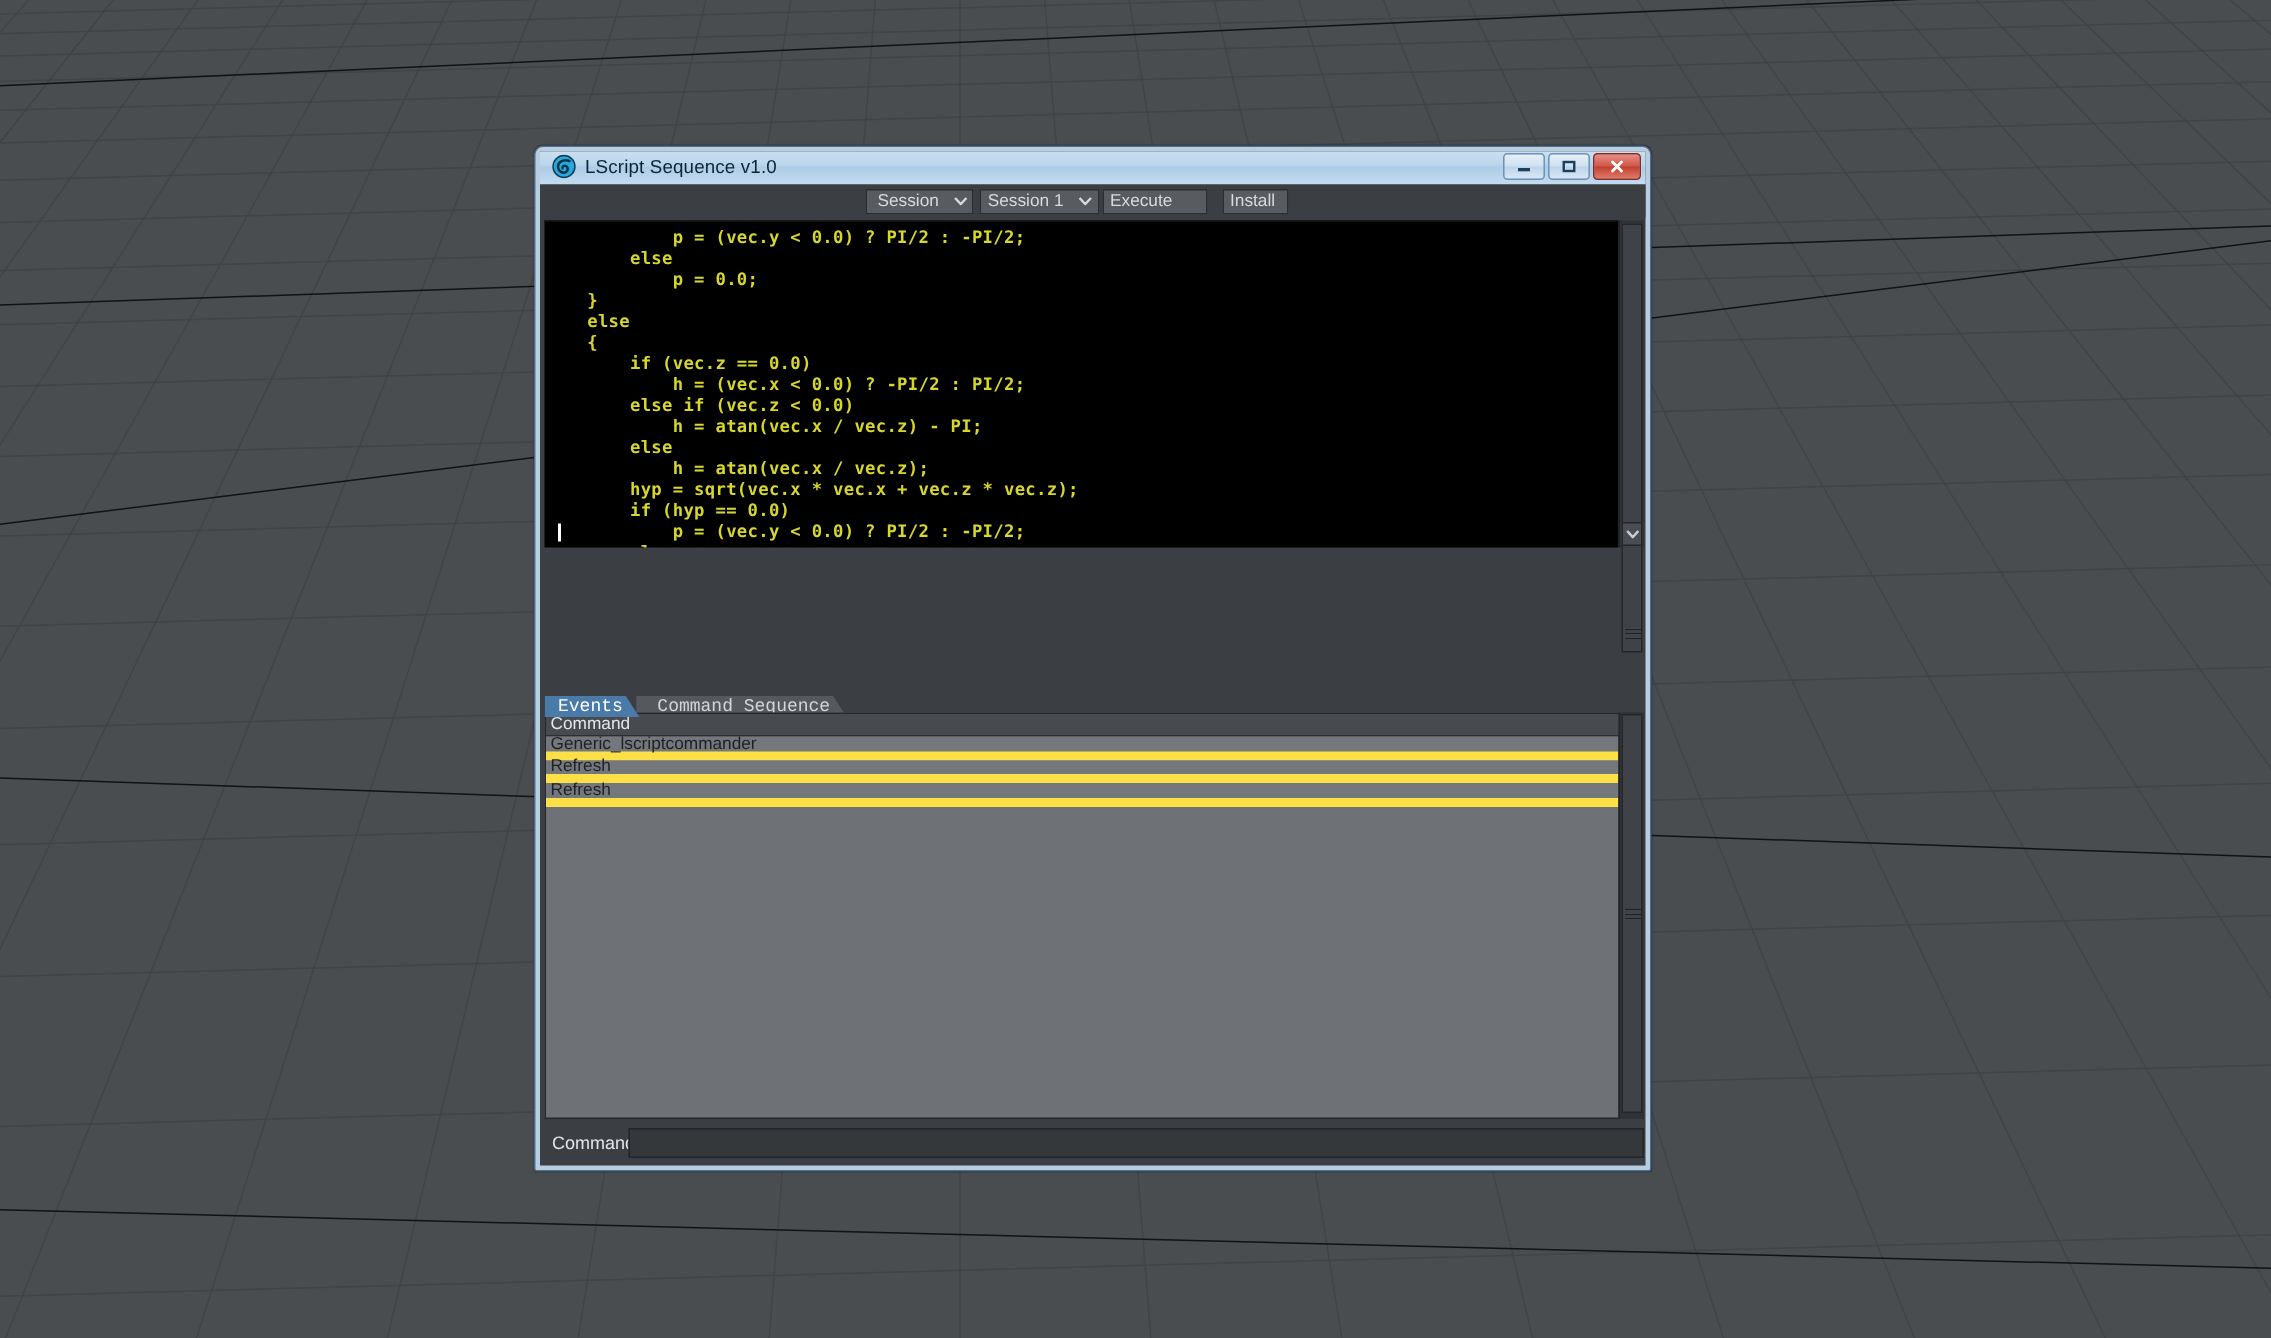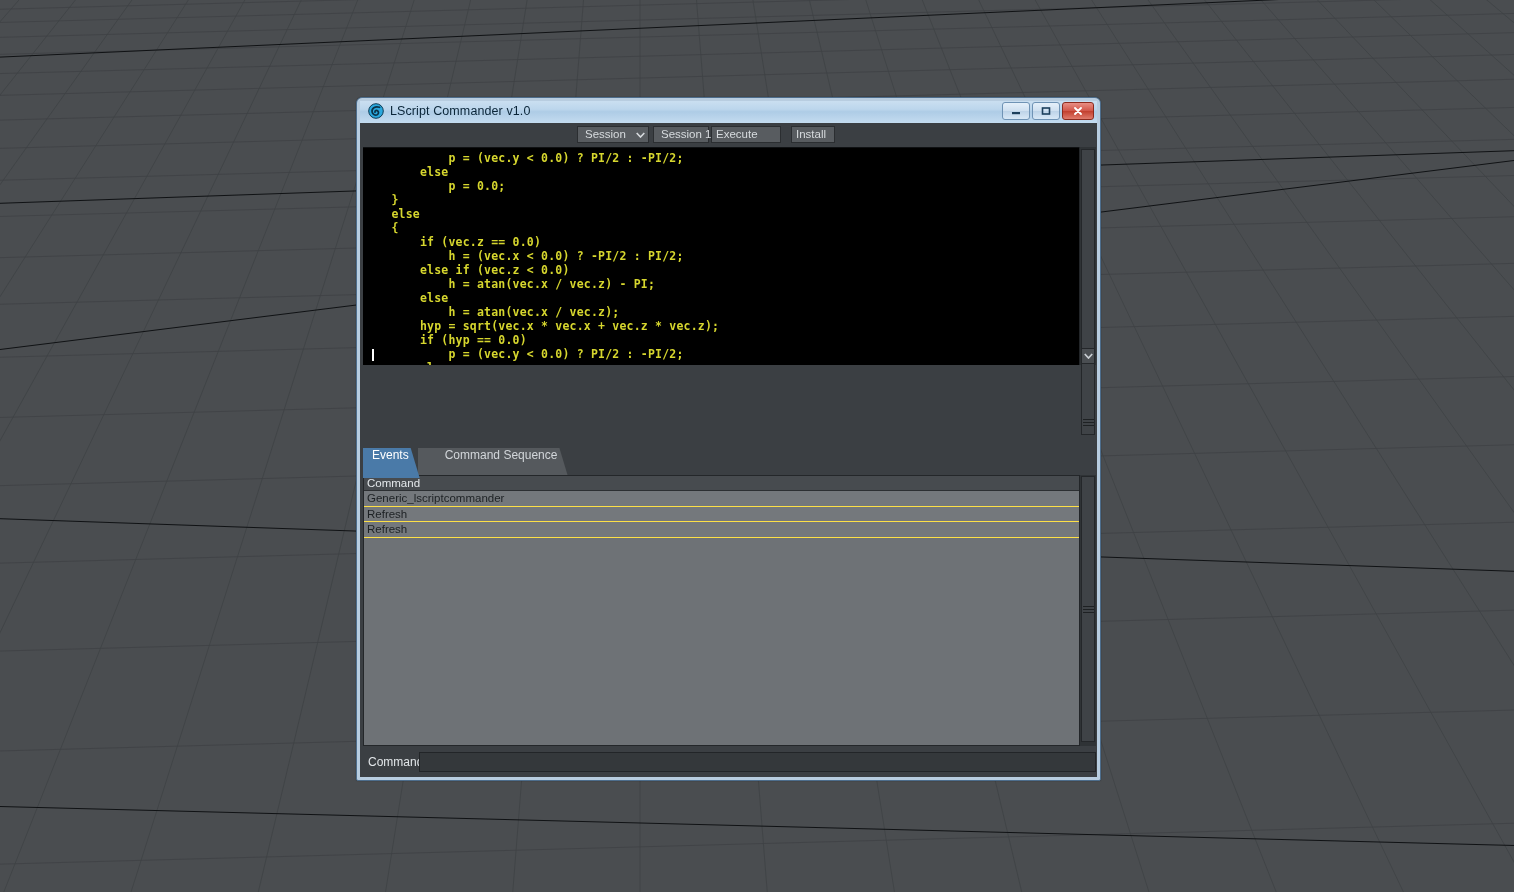--- a/index.html
+++ b/index.html
@@ -97,21 +97,21 @@
     display: flex; align-items: center;
     color: #d7dbde;
     font-size: 11.5px;
     white-space: nowrap;
     cursor: default;
     margin-right: 2px;
   }
   .tb-select { padding: 0 4px 0 7px; }
   .tb-select .sel-label { margin-right: 10px; }
   .tb-select.s1 { width: 72px; justify-content: space-between; }
-  .tb-select.s2 { width: 56px; justify-content: space-between; margin-left: 2px;}
+  .tb-select.s2 { width: 80px; justify-content: flex-end; margin-left: 2px;}
   .tb-btn { padding: 0 4px; }
   .tb-btn.exec { width: 70px; }
   .tb-btn.install { width: 44px; margin-left: 8px; }
   .chev { flex: 0 0 auto; }
 
   
   #code-wrap {
     position: absolute;
     left: 3px; top: 46px;
     width: 733px; height: 218px;
@@ -176,37 +176,38 @@
   }
 
   
   #tabs {
     position: absolute;
     left: 3px; top: 357px;
     width: 716px; height: 20px;
     display: flex; align-items: flex-end;
   }
   .tab {
-    height: 30px;
+    height: 14px;
     padding: 0 11px 0 9px;
     font-size: 12px;
     color: #d2d6da;
     display: flex; align-items: flex-start;
     background: #55595d;
     cursor: default;
     position: relative;
     clip-path: polygon(0 0, calc(100% - 9px) 0, 100% 100%, 0 100%);
     margin-right: -2px;
+    font-family: Liberation Mono, monospace;
   }
   .tab.active {
     background: #4a7aa8;
     color: #ffffff;
     z-index: 3;
   }
-  .tab.after-active { padding-left: 27px; }
+  .tab.after-active { padding-left: 14px; }
 
   
   #list-wrap {
     position: absolute;
     left: 3px; top: 374px;
     width: 733px; height: 271px;
     display: flex;
   }
   #list-panel {
     flex: 1 1 auto;
@@ -224,21 +225,21 @@
     padding-left: 3px;
     font-size: 11.5px;
     color: #e3e7ea;
   }
   .list-row {
     height: 15.5px;
     display: flex; align-items: center;
     padding-left: 3px;
     font-size: 11.5px;
     color: #1d2124;
-    border-bottom: 1px solid #fde047;
+    border-bottom: 6px solid #fde047;
     background: #74787c;
     cursor: default;
   }
 
   
   #cmdbar {
     position: absolute;
     left: 3px; top: 650px;
     width: 733px; height: 22px;
     display: flex; align-items: center;
@@ -375,21 +376,21 @@
   <div id="window-inner">
 
     <div id="titlebar">
       <span id="win-icon">
         <svg width="16" height="16" viewBox="0 0 16 16">
           <circle cx="8" cy="8" r="7.3" fill="#2aa8de"></circle>
           <circle cx="8" cy="8" r="7.3" fill="none" stroke="#0d3c55" stroke-width="1"></circle>
           <path d="M11.6 4.3 C7.0 2.6 3.4 5.6 4.1 9.0 C4.6 11.6 7.4 12.9 9.4 11.6 C11.0 10.5 10.8 8.2 9.2 7.6 C7.9 7.1 6.7 8.1 7.0 9.2" fill="none" stroke="#0b3348" stroke-width="1.7" stroke-linecap="round"></path>
         </svg>
       </span>
-      <span id="win-title">LScript Commander v1.0</span>
+      <span id="win-title">LScript Sequence v1.0</span>
       <span id="win-buttons">
         <span class="win-btn">
           <svg width="12" height="10" viewBox="0 0 12 10">
               <rect x="2" y="6" width="8" height="2.2" fill="#1c3f5c"></rect>
             </svg>
         </span>
         <span class="win-btn">
           <svg width="12" height="10" viewBox="0 0 12 10">
               <rect x="2.5" y="2" width="7" height="6" fill="none" stroke="#1c3f5c" stroke-width="1.6"></rect>
             </svg>

